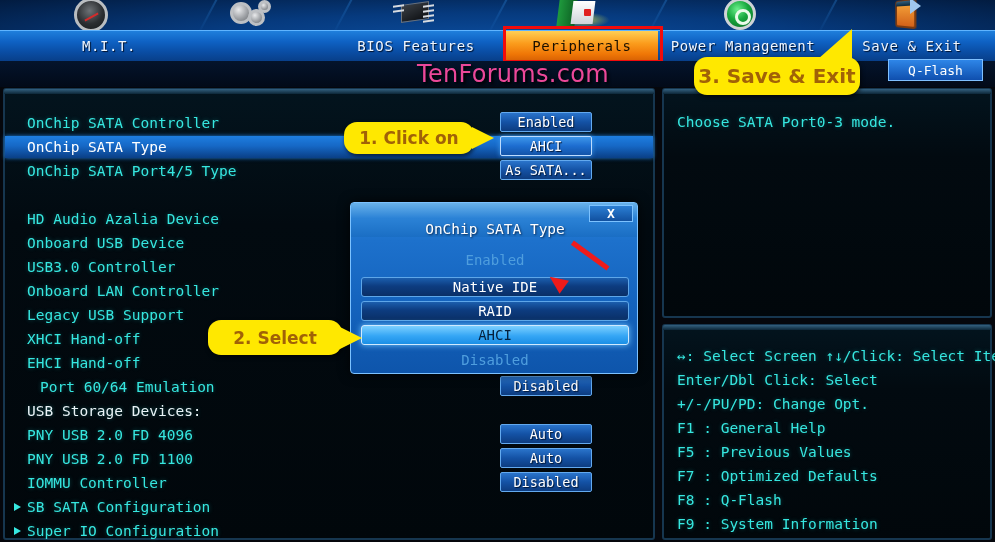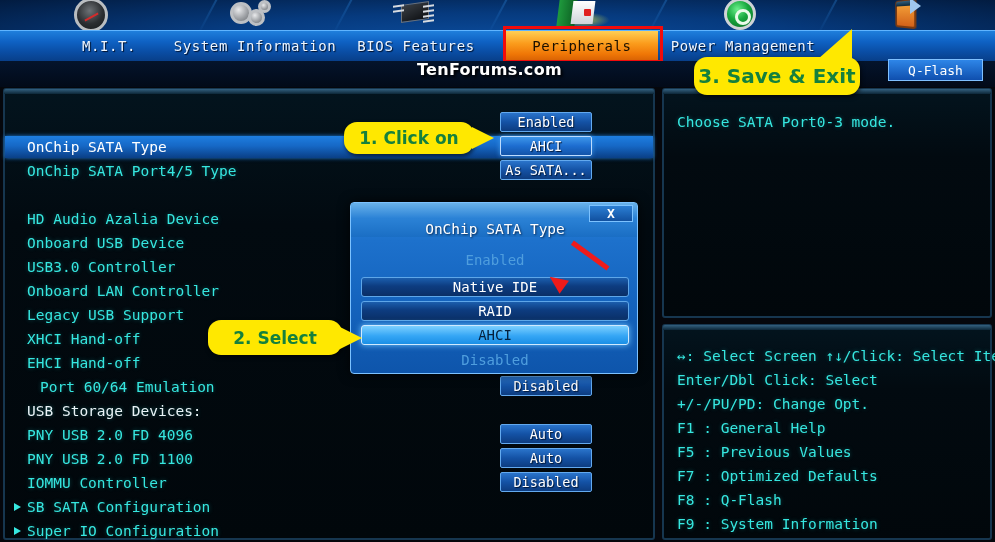--- a/index.html
+++ b/index.html
@@ -58,23 +58,23 @@
         text-shadow:1px 1px 1px #00112b; white-space:nowrap; }
   .tab.active{
     background:linear-gradient(180deg,#ffcf55 0%,#fb9c1c 40%,#ef7606 75%,#d25d03 100%);
     color:#1a1000; text-shadow:none;
   }
   .tab-hl{ position:absolute; border:3px solid #f20b0b; }
 
   
   .subbar{ position:absolute; left:0; top:61px; width:995px; height:26px;
     background:linear-gradient(180deg,#04142c,#020a18); }
-  .watermark{ position:absolute; left:417px; top:60px; color:#ffffff;
-    font-family:"DejaVu Sans","Liberation Sans",sans-serif; font-weight:bold;
-    font-size:16px; letter-spacing:.3px; text-shadow:2px 2px 3px #000; }
+  .watermark{ position:absolute; left:417px; top:60px; color:#ec4899;
+    font-family:"DejaVu Sans","Liberation Sans",sans-serif; font-weight:normal;
+    font-size:24px; letter-spacing:.3px; text-shadow:2px 2px 3px #000; }
   .qflash{ position:absolute; left:888px; top:59px; width:95px; height:22px;
     background:linear-gradient(180deg,#2e86e8,#0f4fae);
     border:1px solid #7fc0ff; color:#fff; font-size:13px; text-align:center;
     line-height:21px; }
 
   
   .panel{ position:absolute; background:linear-gradient(180deg,#03141e 0%,#020a10 30%,#01070b 100%);
           border:2px solid #16364f; border-radius:3px; }
   .panel:before{content:"";position:absolute;left:-1px;top:-1px;right:-1px;height:5px;
      background:linear-gradient(180deg,#33607f,#0d2738);border-radius:2px 2px 0 0;}
@@ -130,21 +130,21 @@
   
   .redarrow{ position:absolute; width:60px; height:40px; }
   .redarrow .shaft{ position:absolute; left:16px; top:6px; width:44px; height:5px;
      background:#ef1b1b; transform:rotate(36deg); transform-origin:right center; }
   .redarrow .head{ position:absolute; left:0px; top:14px; width:0;height:0;
      border-right:18px solid #ef1b1b; border-top:8px solid transparent; border-bottom:8px solid transparent;
      transform:rotate(36deg); }
 
   
   .callout{ position:absolute; background:#ffe800; border-radius:13px;
-     color:#15803d; font-family:"DejaVu Sans","Liberation Sans",sans-serif;
+     color:#a16207; font-family:"DejaVu Sans","Liberation Sans",sans-serif;
      font-weight:bold; display:flex; align-items:center; justify-content:center;
      box-shadow:1px 2px 4px rgba(0,0,0,.65); }
   .callout .tail{ position:absolute; width:0;height:0; }
   .tail-r{ right:-20px; top:50%; margin-top:-11px;
      border-left:22px solid #ffe800; border-top:11px solid transparent; border-bottom:11px solid transparent; }
   .tail-dl{ left:6px; bottom:-22px;
      border-top:26px solid #ffe800; border-right:30px solid transparent; }
   #co1{ left:344px; top:122px; width:130px; height:32px; font-size:17px;text-align:center; }
   #co2{ left:208px; top:320px; width:134px; height:35px; font-size:17px; }
   #co3{ left:694px; top:57px; width:166px; height:38px; font-size:20px; }
@@ -199,33 +199,36 @@
         <div class="door">
             <div class="panel"></div>
             <div class="arrow"></div>
           </div>
       </div>
     </div>
   </div>
 
   <div class="tabbar">
     <div class="tab" style="left:14px;width:190px;">M.I.T.</div>
-    <div class="tab" style="left:160px;width:190px;">System Information</div>
     <div class="tab" style="left:326px;width:180px;">BIOS Features</div>
     <div class="tab active" style="left:506px;width:152px;">Peripherals</div>
     <div class="tab" style="left:658px;width:170px;">Power Management</div>
+    <div class="tab" style="left:836px;width:152px;">Save &amp; Exit</div>
   </div>
   <div class="tab-hl" style="left:503px;top:26px;width:160px;height:37px;"></div>
 
   <div class="subbar"></div>
   <div class="watermark">TenForums.com</div>
   <div class="qflash">Q-Flash</div>
 
   <div class="panel" id="left-panel">
 
+    <div class="row" style="top:22px;">
+        <span class="label">OnChip SATA Controller</span>
+      </div>
     <div class="row sel" style="top:46px;">
         <span class="label">OnChip SATA Type</span>
       </div>
     <div class="row" style="top:70px;">
         <span class="label">OnChip SATA Port4/5 Type</span>
       </div>
 
     <div class="row" style="top:118px;">
         <span class="label">HD Audio Azalia Device</span>
       </div>

